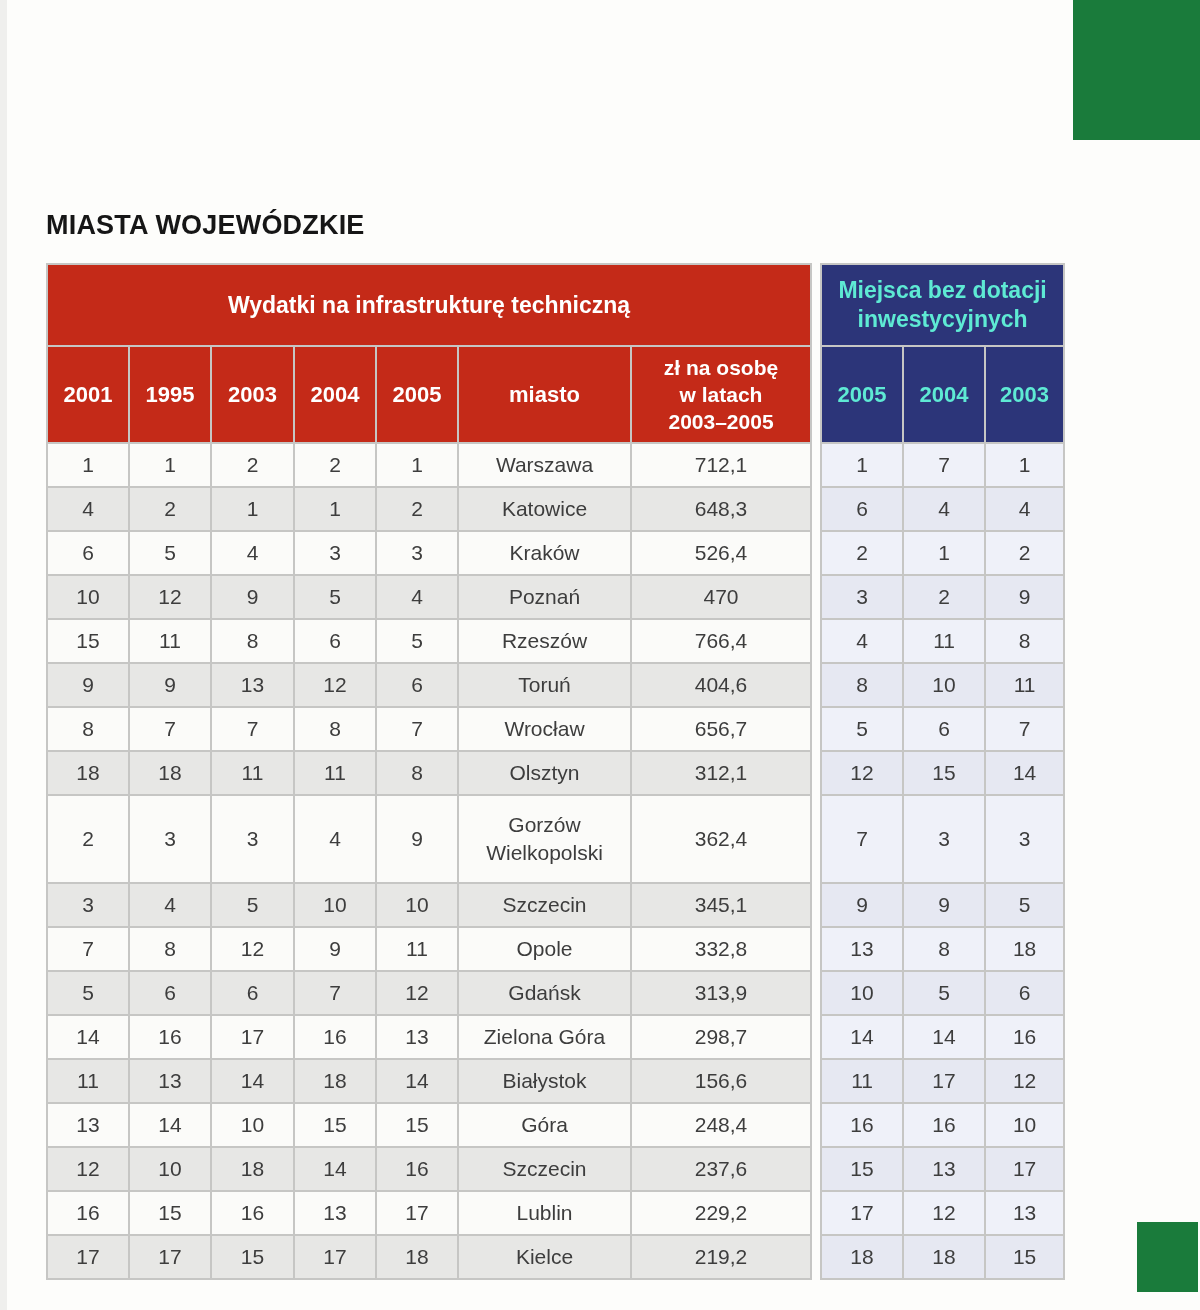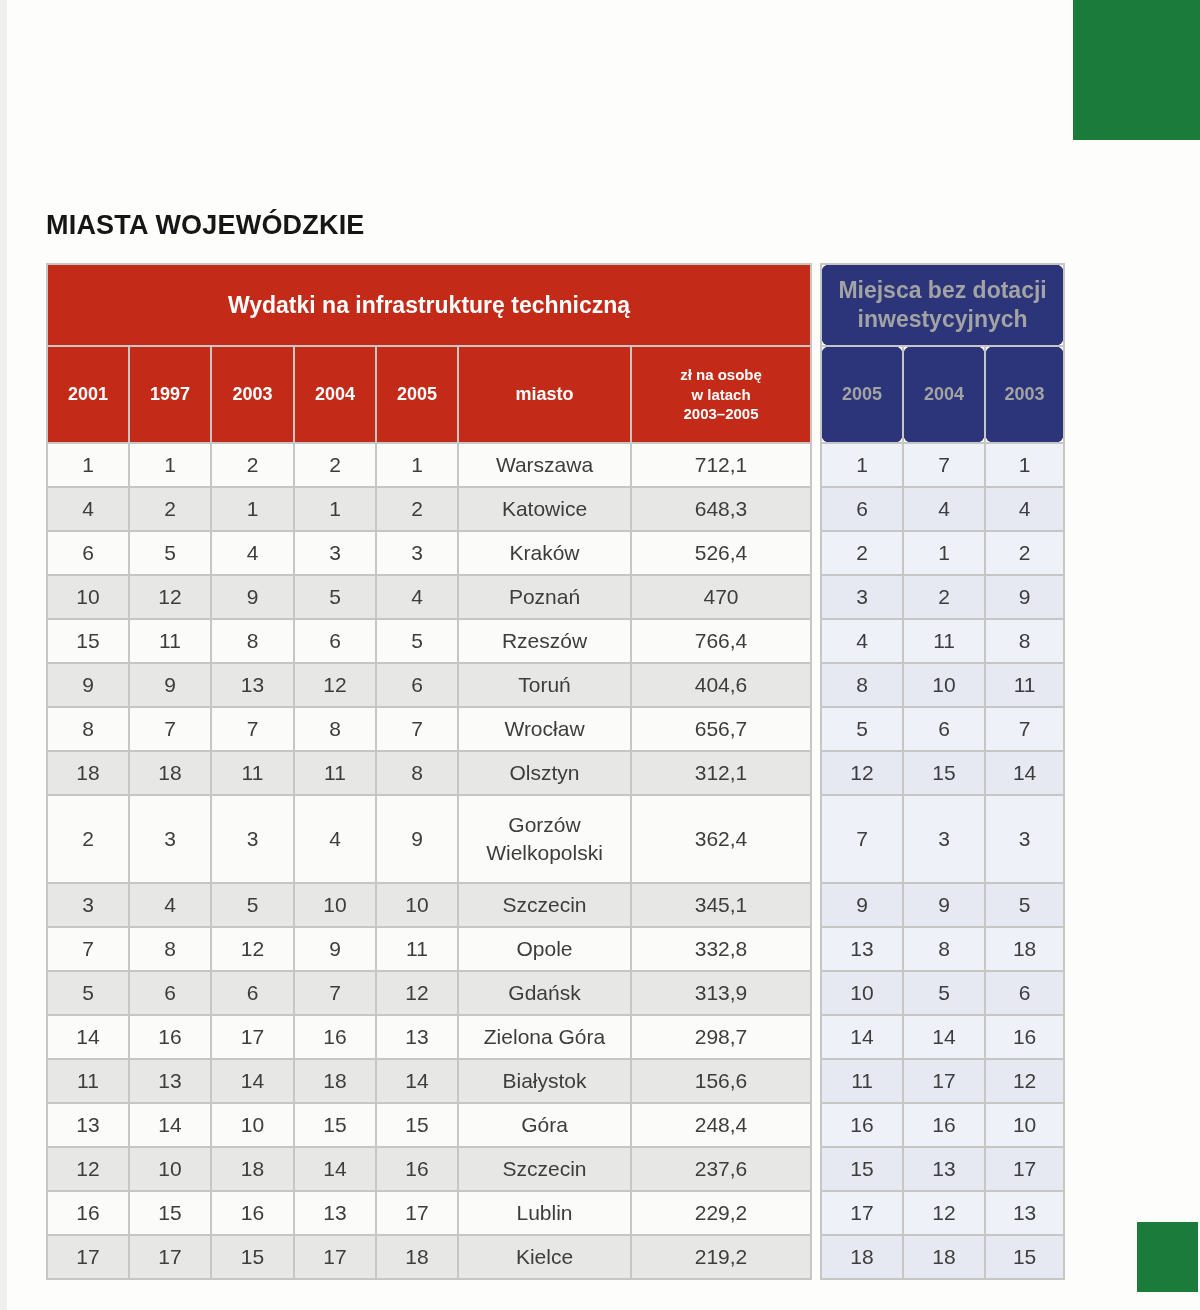--- a/index.html
+++ b/index.html
@@ -36,25 +36,25 @@
     border: 2px solid #c6c6c4;
   }
   
   .rank-table .gap {
     border-top: none; border-bottom: none;
     background: #fdfdfb;
   }
   
   .row-group th { height: 80px; }
   .th-red  { background: #c42a18; color: #ffffff; }
-  .th-blue { background: #2c3579; color: #a3a3a3; border-radius: 9px; }
+  .th-blue { background: #2c3579; color: #5eead4; }
   .group-label { font-size: 23px; font-weight: bold; line-height: 1.25; white-space: pre-line; }
   
-  .row-cols th { height: 95px; font-weight: bold; font-size: 18px; }
-  .row-cols th.multi { font-size: 15px; white-space: pre-line; line-height: 1.3; }
+  .row-cols th { height: 95px; font-weight: bold; font-size: 22px; }
+  .row-cols th.multi { font-size: 21px; white-space: pre-line; line-height: 1.3; }
   
   .rank-table tbody td { height: 42px; font-size: 21px; color: #3d3d3d; }
   tr.tall td { height: 86px; line-height: 1.35; }
   tr.s0 td.exp { background: #fbfbf9; }
   tr.s1 td.exp { background: #e7e7e5; }
   tr.s0 td.sub { background: #eff1f9; }
   tr.s1 td.sub { background: #e6e8f2; }
 </style>
 </head>
 <body>
@@ -83,21 +83,21 @@
     </colgroup>
     <thead>
       <tr class="row-group">
         <th colspan="7" class="th-red group-label">Wydatki na infrastrukturę techniczną</th>
         <th class="gap"></th>
         <th colspan="3" class="th-blue group-label">Miejsca bez dotacji
 inwestycyjnych</th>
       </tr>
       <tr class="row-cols" id="cols-row">
           <th class="th-red">2001</th>
-          <th class="th-red">1997</th>
+          <th class="th-red">1995</th>
           <th class="th-red">2003</th>
           <th class="th-red">2004</th>
           <th class="th-red">2005</th>
           <th class="th-red">miasto</th>
           <th class="th-red multi">zł na osobę
 w latach
 2003–2005</th>
           <th class="gap"></th>
           <th class="th-blue">2005</th>
           <th class="th-blue">2004</th>

